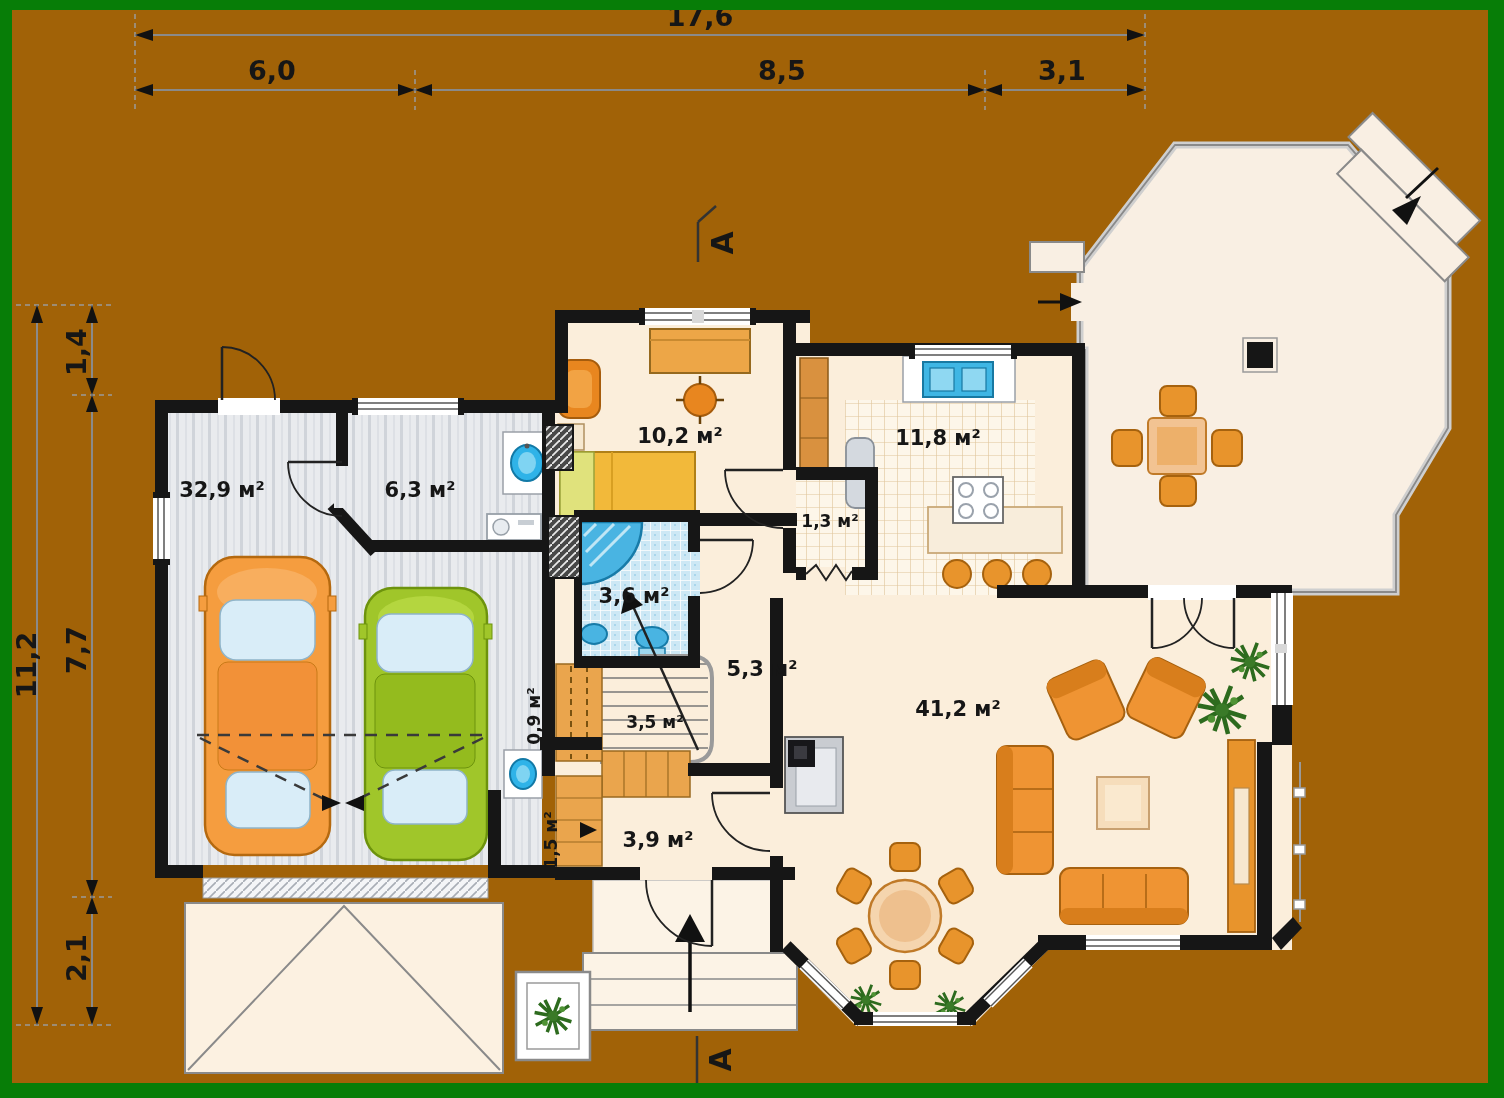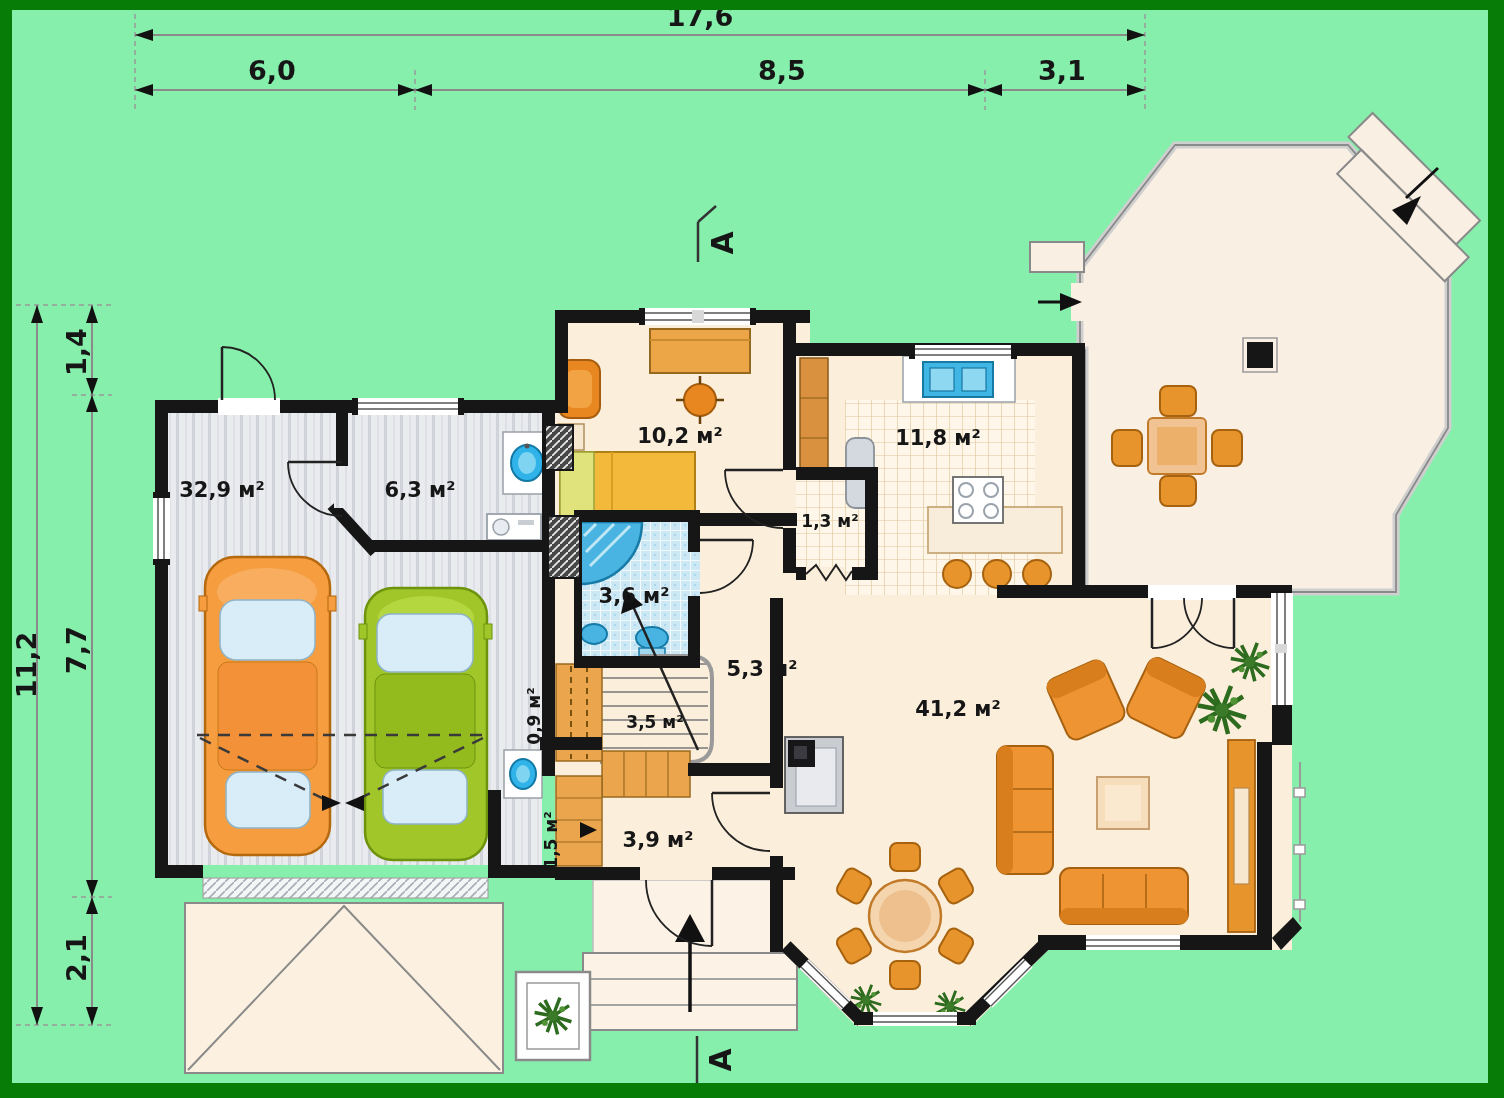--- a/index.html
+++ b/index.html
@@ -1,16 +1,16 @@
 <!DOCTYPE html>
 <html><head>
 <meta charset="utf-8">
 <style>
   html,body{margin:0;padding:0;background:#ffffff;}
-  .stage{position:relative;width:1504px;height:1098px;background:#86efac;overflow:hidden;
+  .stage{position:relative;width:1504px;height:1098px;background:#a16207;overflow:hidden;
          font-family:"DejaVu Sans",sans-serif;}
   .frame{position:absolute;inset:0;box-sizing:border-box;
          border-style:solid;border-color:#077d07;
          border-width:10px 16px 15px 12px;pointer-events:none;z-index:10;}
   svg{position:absolute;left:0;top:0;}
   svg text{fill:#161616;font-family:"DejaVu Sans",sans-serif;font-weight:bold;}
   .dimtxt{font-size:27px;}
   .roomtxt{font-size:21px;}
   .roomtxt-sm{font-size:17px;}
   .sectxt{font-size:30px;}

